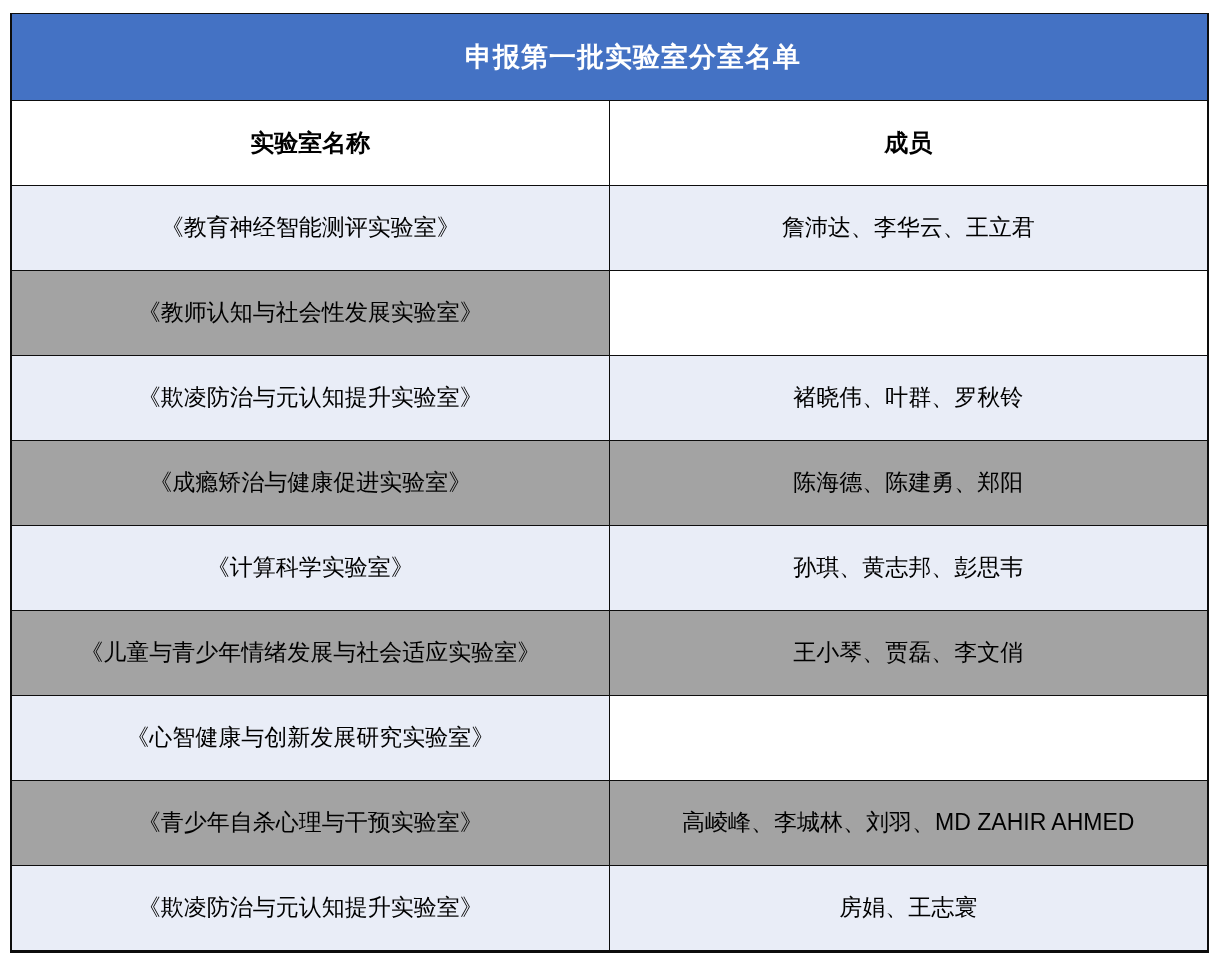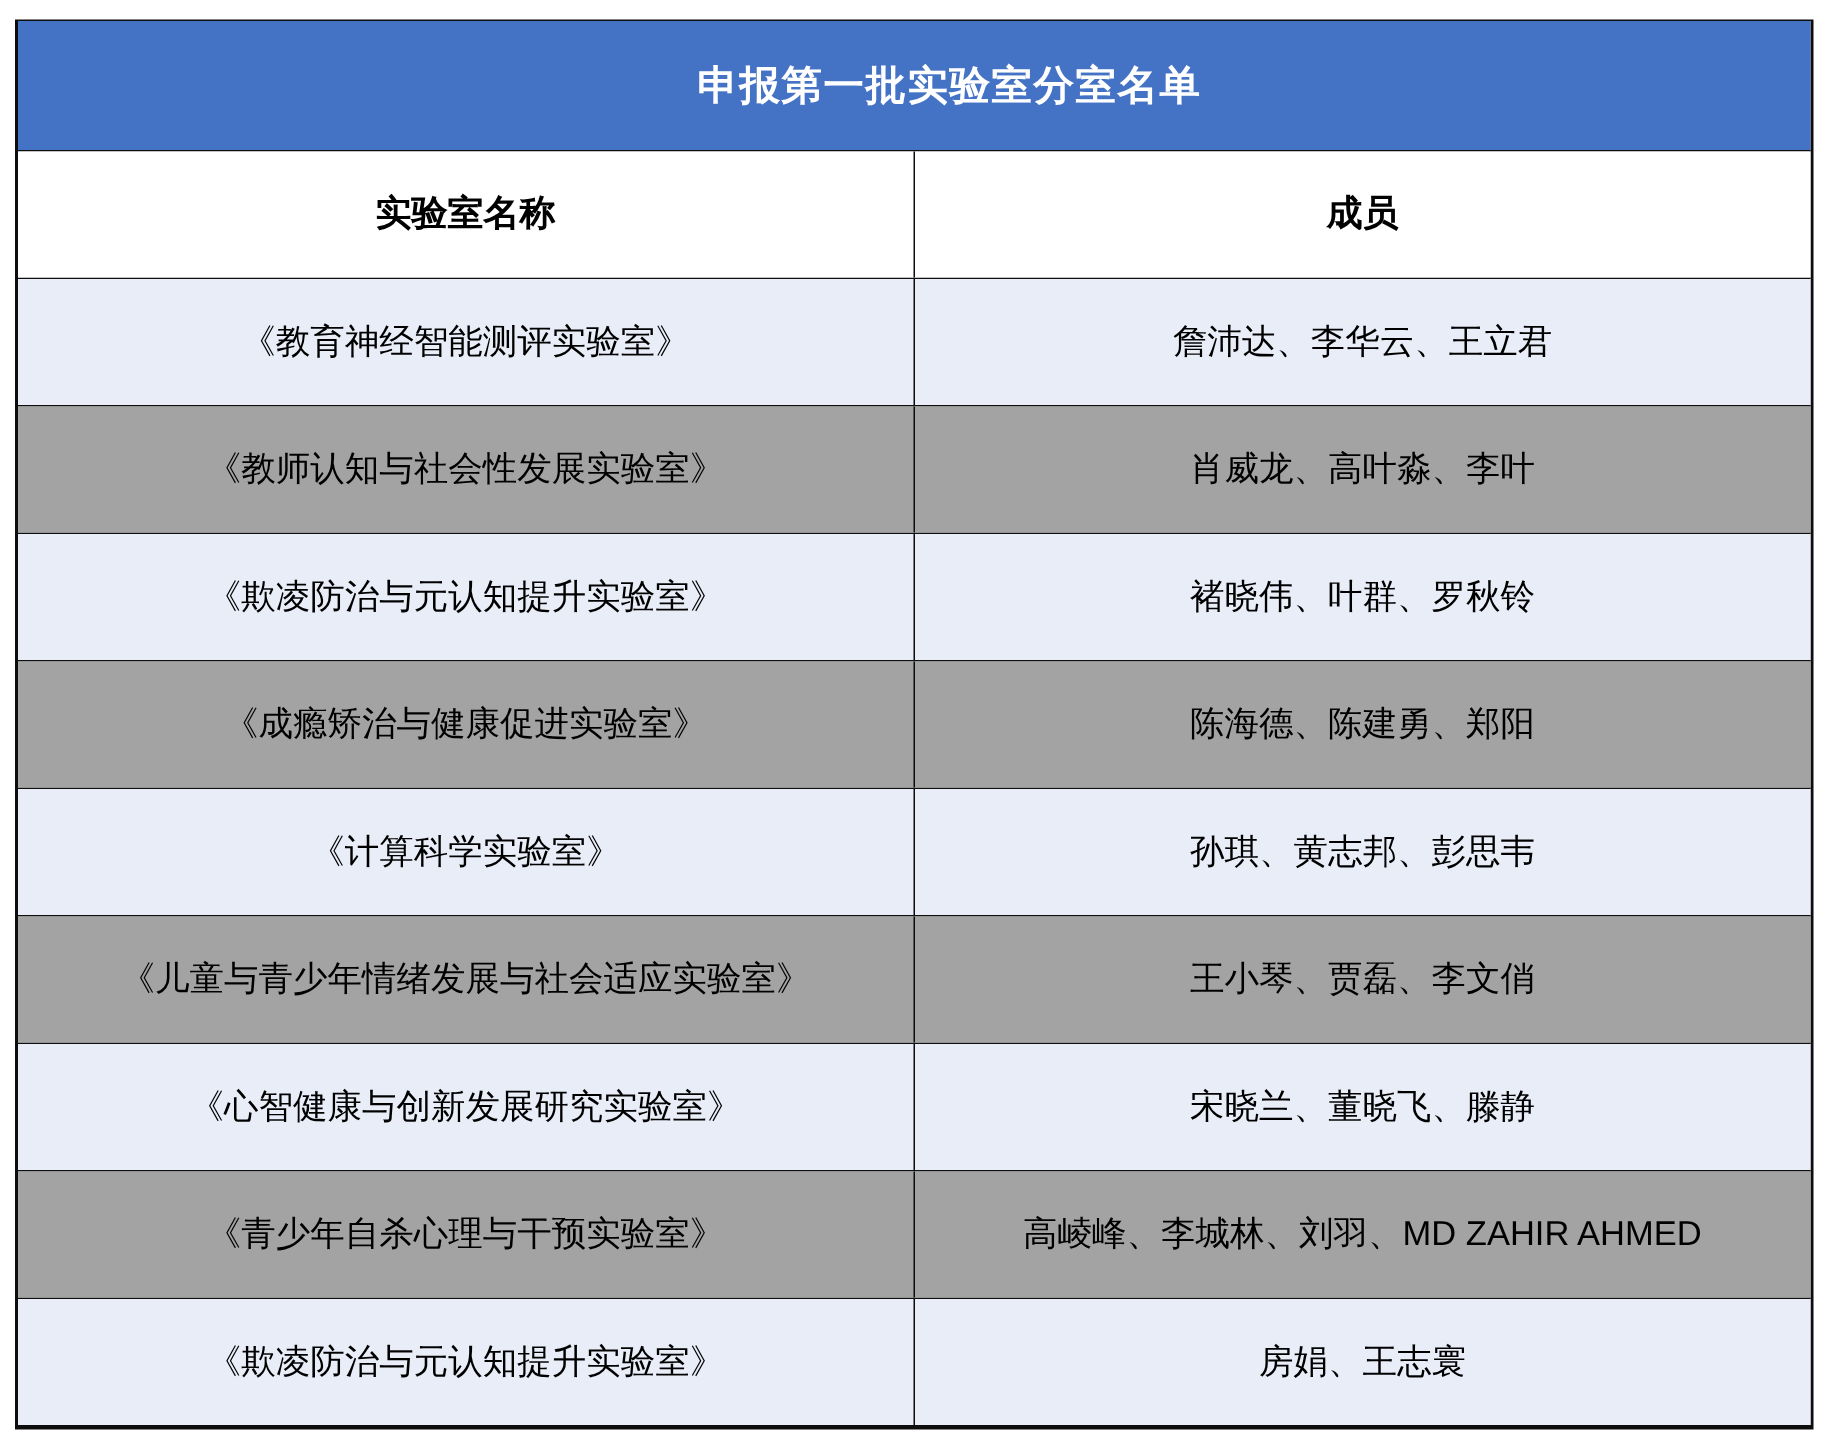--- a/index.html
+++ b/index.html
@@ -74,21 +74,20 @@
     <div class="cell">成员</div>
   </div>
 
   <div class="grid-row band-light">
     <div class="cell first">《教育神经智能测评实验室》</div>
     <div class="cell">詹沛达、李华云、王立君</div>
   </div>
 
   <div class="grid-row band-white">
     <div class="cell first">《教师认知与社会性发展实验室》</div>
-    <div class="cell">肖威龙、高叶淼、李叶</div>
   </div>
 
   <div class="grid-row band-light">
     <div class="cell first">《欺凌防治与元认知提升实验室》</div>
     <div class="cell">褚晓伟、叶群、罗秋铃</div>
   </div>
 
   <div class="grid-row band-white">
     <div class="cell first">《成瘾矫治与健康促进实验室》</div>
     <div class="cell">陈海德、陈建勇、郑阳</div>
@@ -99,21 +98,20 @@
     <div class="cell">孙琪、黄志邦、彭思韦</div>
   </div>
 
   <div class="grid-row band-white">
     <div class="cell first">《儿童与青少年情绪发展与社会适应实验室》</div>
     <div class="cell">王小琴、贾磊、李文俏</div>
   </div>
 
   <div class="grid-row band-light">
     <div class="cell first">《心智健康与创新发展研究实验室》</div>
-    <div class="cell">宋晓兰、董晓飞、滕静</div>
   </div>
 
   <div class="grid-row band-white">
     <div class="cell first">《青少年自杀心理与干预实验室》</div>
     <div class="cell">高崚峰、李城林、刘羽、MD ZAHIR AHMED</div>
   </div>
 
   <div class="grid-row band-light">
     <div class="cell first">《欺凌防治与元认知提升实验室》</div>
     <div class="cell">房娟、王志寰</div>

